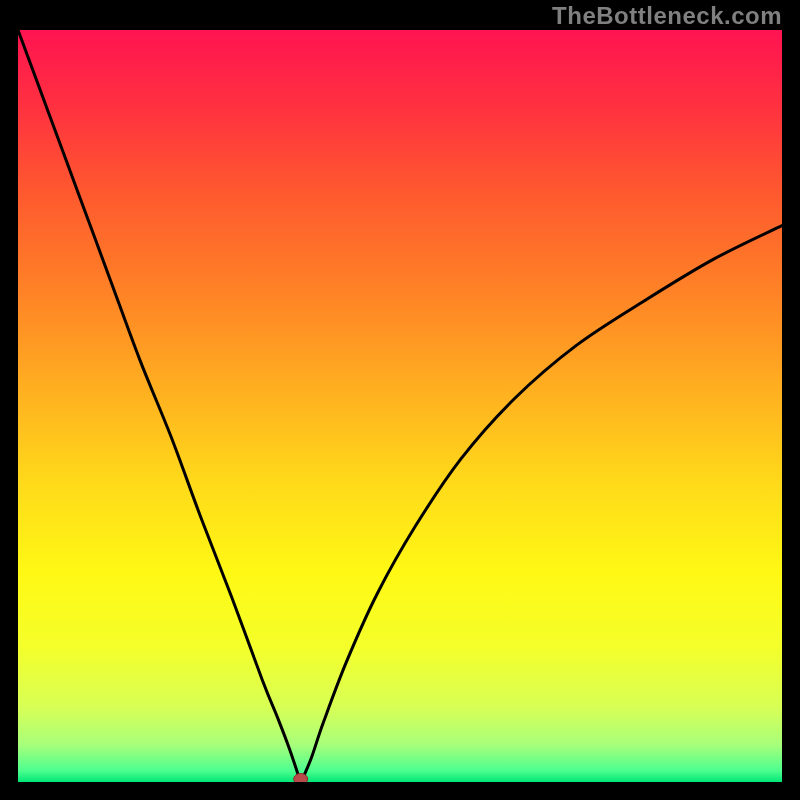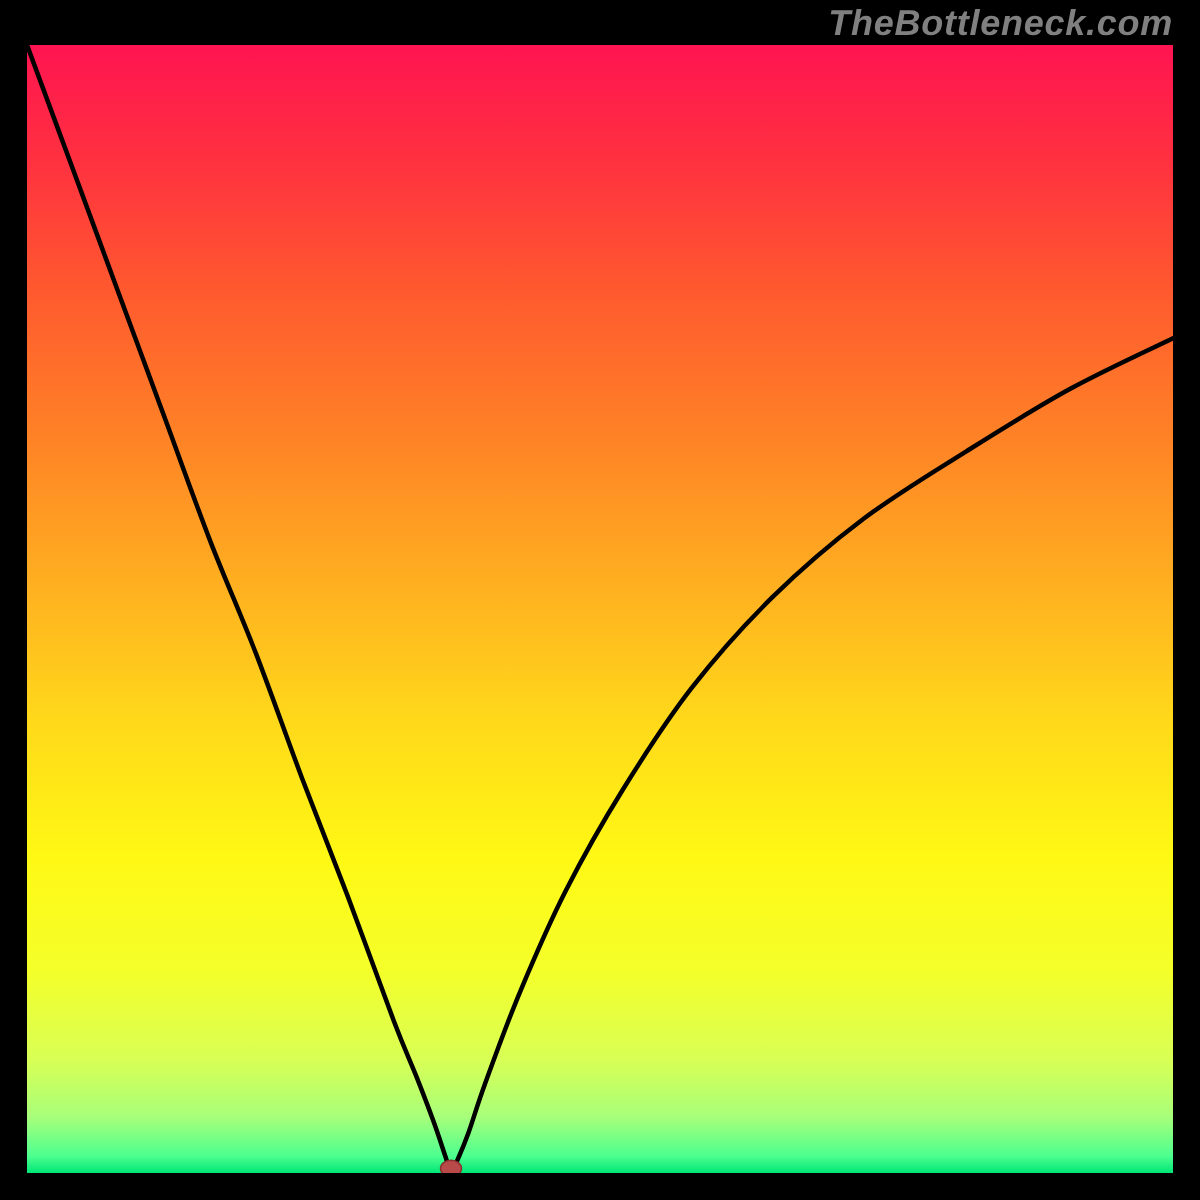--- a/index.html
+++ b/index.html
@@ -20,21 +20,20 @@
   .watermark {
     position: absolute;
     top: 2px;
     right: 18px;
     color: #808080;
     font-size: 24px;
     font-weight: 600;
     letter-spacing: 0.5px;
     z-index: 5;
     user-select: none;
-    font-style: italic;
   }
   .plot-frame {
     position: absolute;
     left: 18px;
     top: 30px;
     width: 764px;
     height: 752px;
     background: #000;
   }
   svg {

